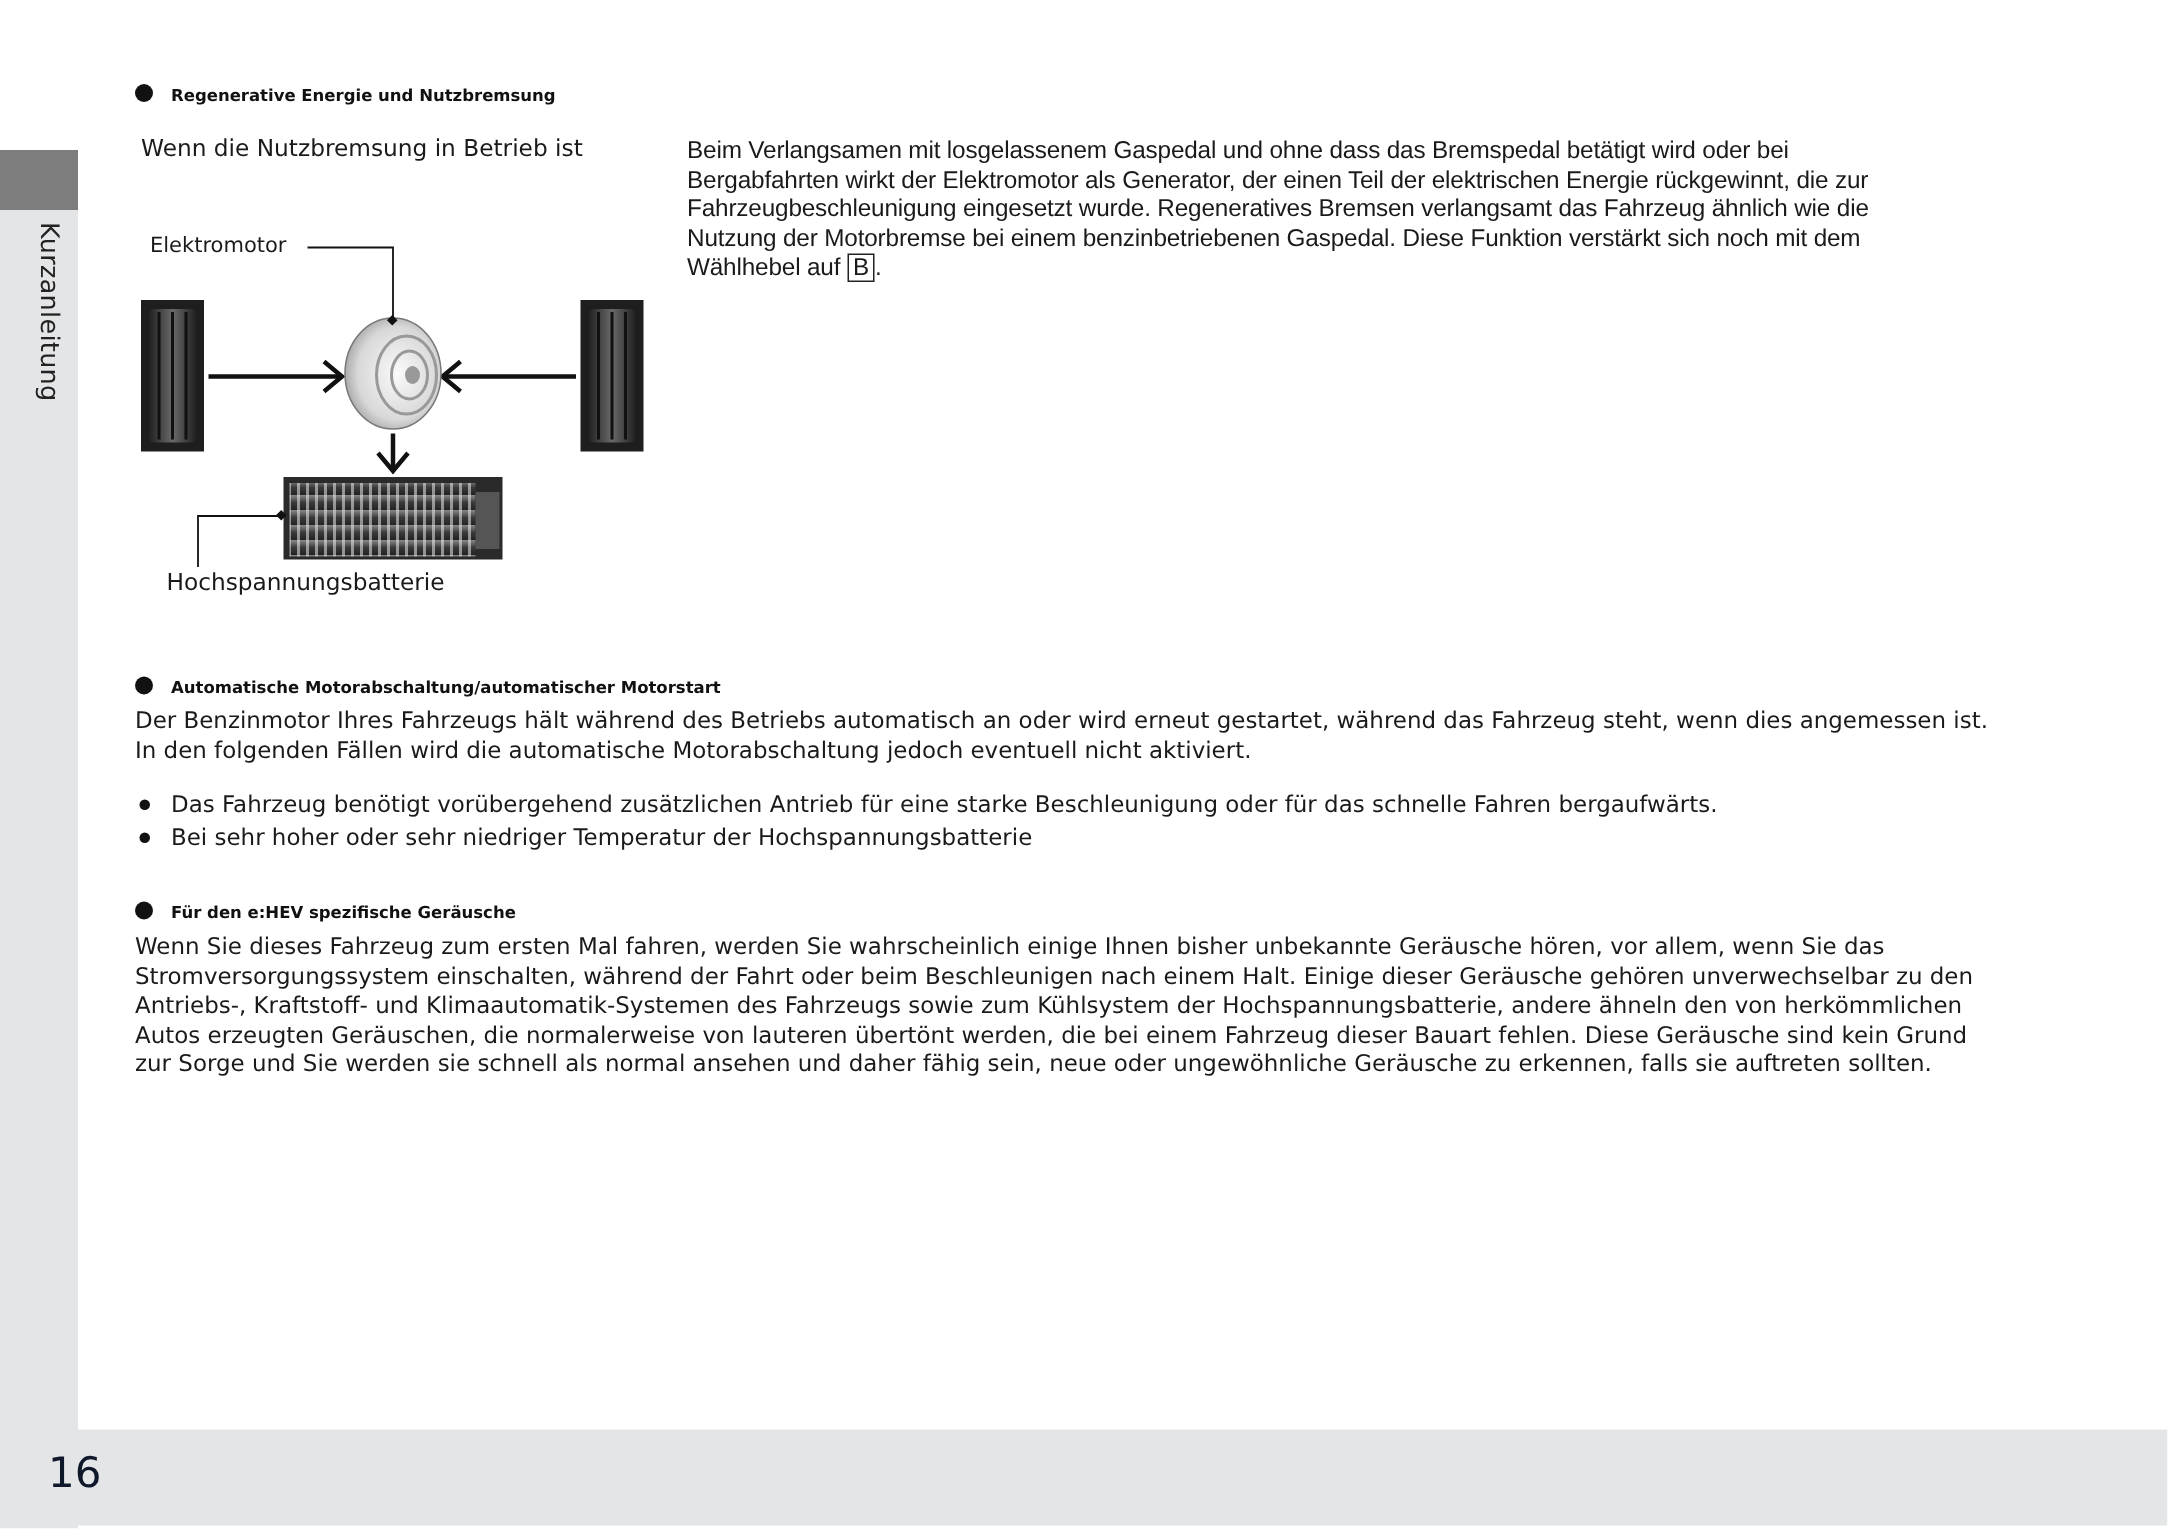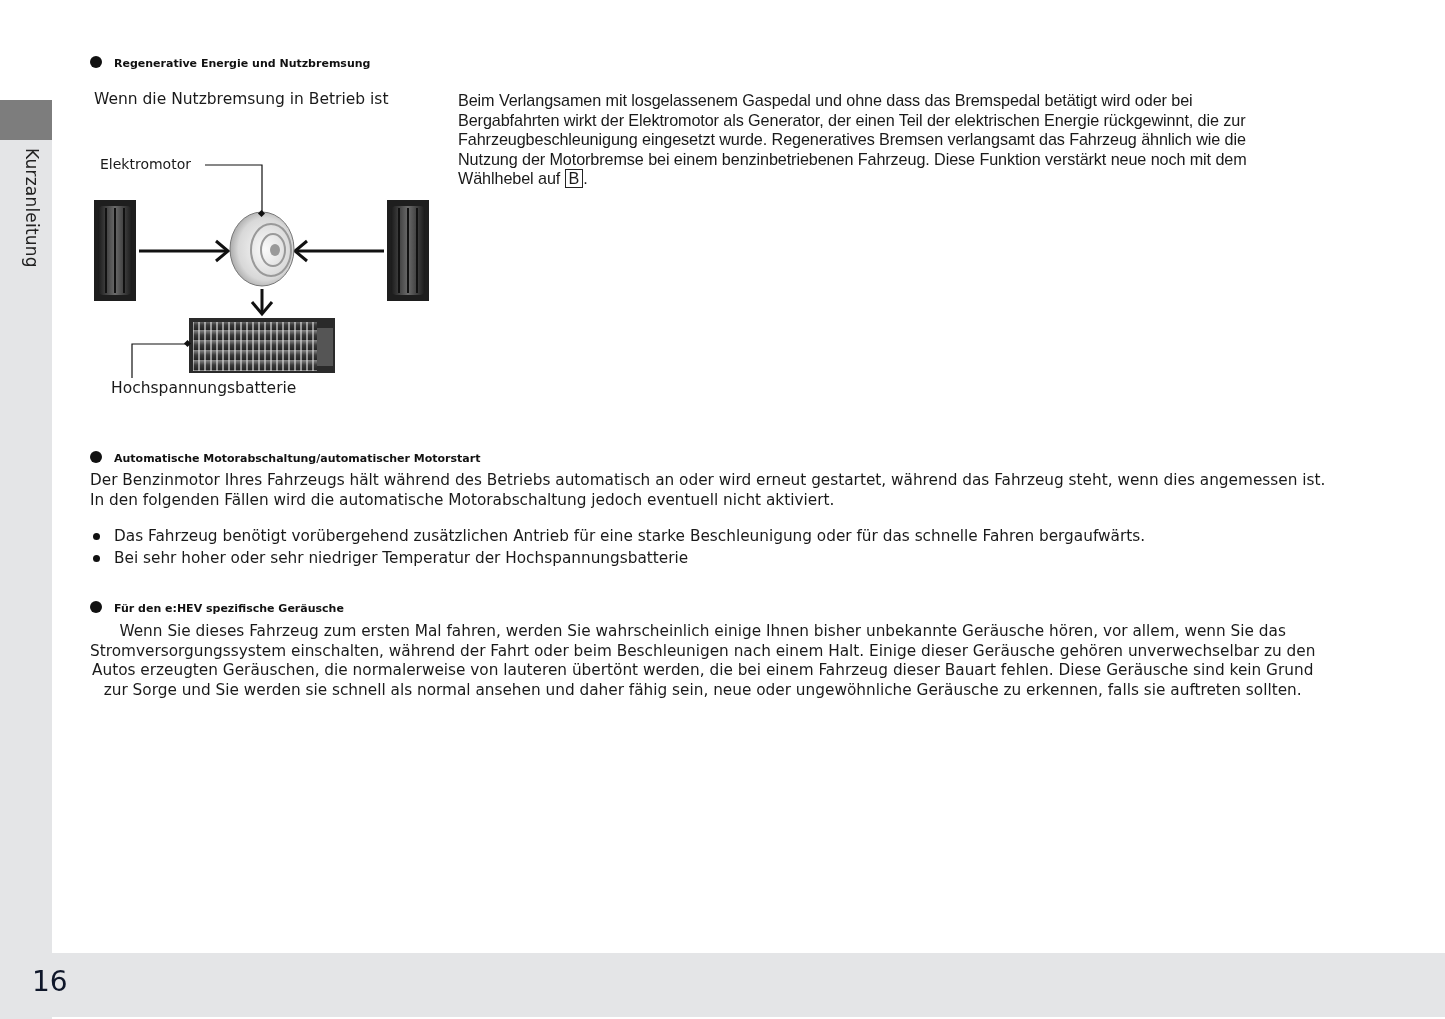--- a/index.html
+++ b/index.html
@@ -113,40 +113,41 @@
     <rect x="185" y="341" width="5" height="5" transform="rotate(45 187.5 343.5)" fill="#111"></rect>
   </svg>
   <div class="txt" style="left:10px; top:5px; font-size:14px;">Elektromotor</div>
   <div class="txt" style="left:21px; top:229px; font-size:15.5px;">Hochspannungsbatterie</div>
 </div>
 
 <div class="txt cond" style="left:458px; top:91px;">
   <div>Beim Verlangsamen mit losgelassenem Gaspedal und ohne dass das Bremspedal betätigt wird oder bei</div>
   <div>Bergabfahrten wirkt der Elektromotor als Generator, der einen Teil der elektrischen Energie rückgewinnt, die zur</div>
   <div>Fahrzeugbeschleunigung eingesetzt wurde. Regeneratives Bremsen verlangsamt das Fahrzeug ähnlich wie die</div>
-  <div>Nutzung der Motorbremse bei einem benzinbetriebenen Fahrzeug. Diese Funktion verstärkt neue noch mit dem</div>
+  <div>Nutzung der Motorbremse bei einem benzinbetriebenen Gaspedal. Diese Funktion verstärkt sich noch mit dem</div>
   <div><span>Wählhebel auf </span><span class="boxed">B</span><span>.</span></div>
 </div>
 
 <div class="h" style="left:90px; top:451px;">
   <span class="dot"></span><span>Automatische Motorabschaltung/automatischer Motorstart</span>
 </div>
 <div class="txt" style="left:90px; top:471px;">
   <div>Der Benzinmotor Ihres Fahrzeugs hält während des Betriebs automatisch an oder wird erneut gestartet, während das Fahrzeug steht, wenn dies angemessen ist.</div>
   <div>In den folgenden Fällen wird die automatische Motorabschaltung jedoch eventuell nicht aktiviert.</div>
   <ul class="bul" style="margin-top:17px;">
     <li>Das Fahrzeug benötigt vorübergehend zusätzlichen Antrieb für eine starke Beschleunigung oder für das schnelle Fahren bergaufwärts.</li>
     <li>Bei sehr hoher oder sehr niedriger Temperatur der Hochspannungsbatterie</li>
   </ul>
 </div>
 
 <div class="h" style="left:90px; top:601px;">
   <span class="dot"></span><span>Für den e:HEV spezifische Geräusche</span>
 </div>
-<div class="txt" style="left:90px; top:622px;text-align:center;">
+<div class="txt" style="left:90px; top:622px;">
   <div>Wenn Sie dieses Fahrzeug zum ersten Mal fahren, werden Sie wahrscheinlich einige Ihnen bisher unbekannte Geräusche hören, vor allem, wenn Sie das</div>
   <div>Stromversorgungssystem einschalten, während der Fahrt oder beim Beschleunigen nach einem Halt. Einige dieser Geräusche gehören unverwechselbar zu den</div>
+  <div>Antriebs-, Kraftstoff- und Klimaautomatik-Systemen des Fahrzeugs sowie zum Kühlsystem der Hochspannungsbatterie, andere ähneln den von herkömmlichen</div>
   <div>Autos erzeugten Geräuschen, die normalerweise von lauteren übertönt werden, die bei einem Fahrzeug dieser Bauart fehlen. Diese Geräusche sind kein Grund</div>
   <div>zur Sorge und Sie werden sie schnell als normal ansehen und daher fähig sein, neue oder ungewöhnliche Geräusche zu erkennen, falls sie auftreten sollten.</div>
 </div>
 
 <div class="footer"></div>
 <div class="page-num">16</div>
 
 </body></html>

